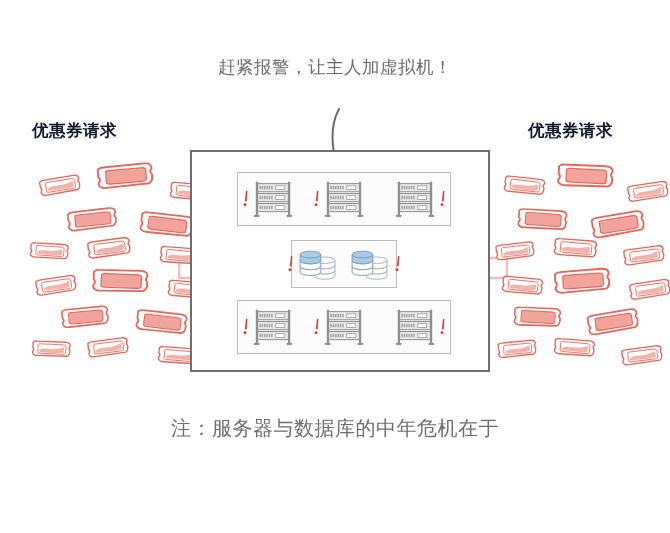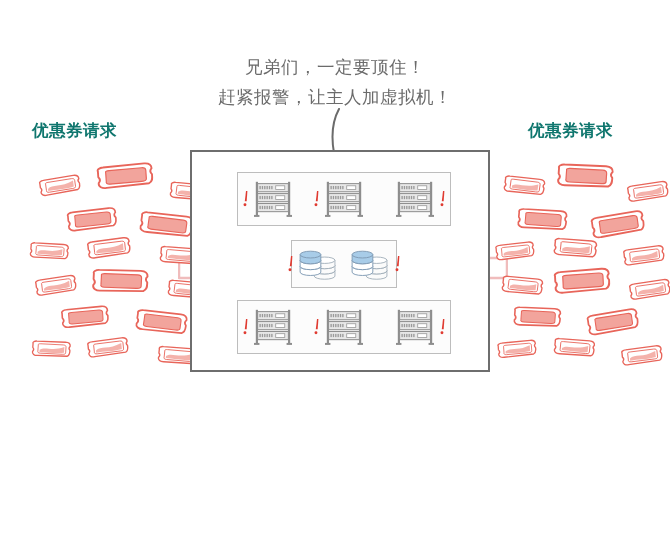--- a/index.html
+++ b/index.html
@@ -35,21 +35,21 @@
     left: 325px;
     top: 108px;
     width: 22px;
     height: 46px;
   }
 
   
   .side-label {
     position: absolute;
     top: 120px;
-    color: #0f766e;
+    color: #0f172a;
     font-size: 16.5px;
     font-weight: bold;
     letter-spacing: 0.5px;
     white-space: nowrap;
   }
   .side-label.left  { left: 32px; }
   .side-label.right { left: 528px; }
 
   
   .datacenter {
@@ -141,21 +141,20 @@
     line-height: 36px;
     letter-spacing: 0.5px;
     white-space: nowrap;
   }
   .caption-line { display: block; }
 </style>
 </head>
 <body>
 
 <div class="speech">
-  <span class="speech-line">兄弟们，一定要顶住！</span>
   <span class="speech-line">赶紧报警，让主人加虚拟机！</span>
 </div>
 
 <svg class="speech-tail" viewBox="0 0 22 46">
   <path d="M14 1 C8 12, 6 28, 9 45" stroke="#6b6b6b" stroke-width="2" fill="none" stroke-linecap="round"></path>
 </svg>
 
 <div class="side-label left">优惠券请求</div>
 <div class="side-label right">优惠券请求</div>
 
@@ -582,13 +581,14 @@
         <svg viewBox="0 0 8 20" width="7" height="17" class="bang-right">
           <path d="M4.6 1 L6.2 1 L5.4 13 L3.2 13 Z" fill="#e03a30"></path>
           <circle cx="3.4" cy="17.2" r="1.7" fill="#e03a30"></circle>
         </svg>
       </div>
     </div>
 
 </div>
 
 <div class="caption">
+  <span class="caption-line">注：服务器与数据库的中年危机在于</span>
 </div>
 
 </body></html>

